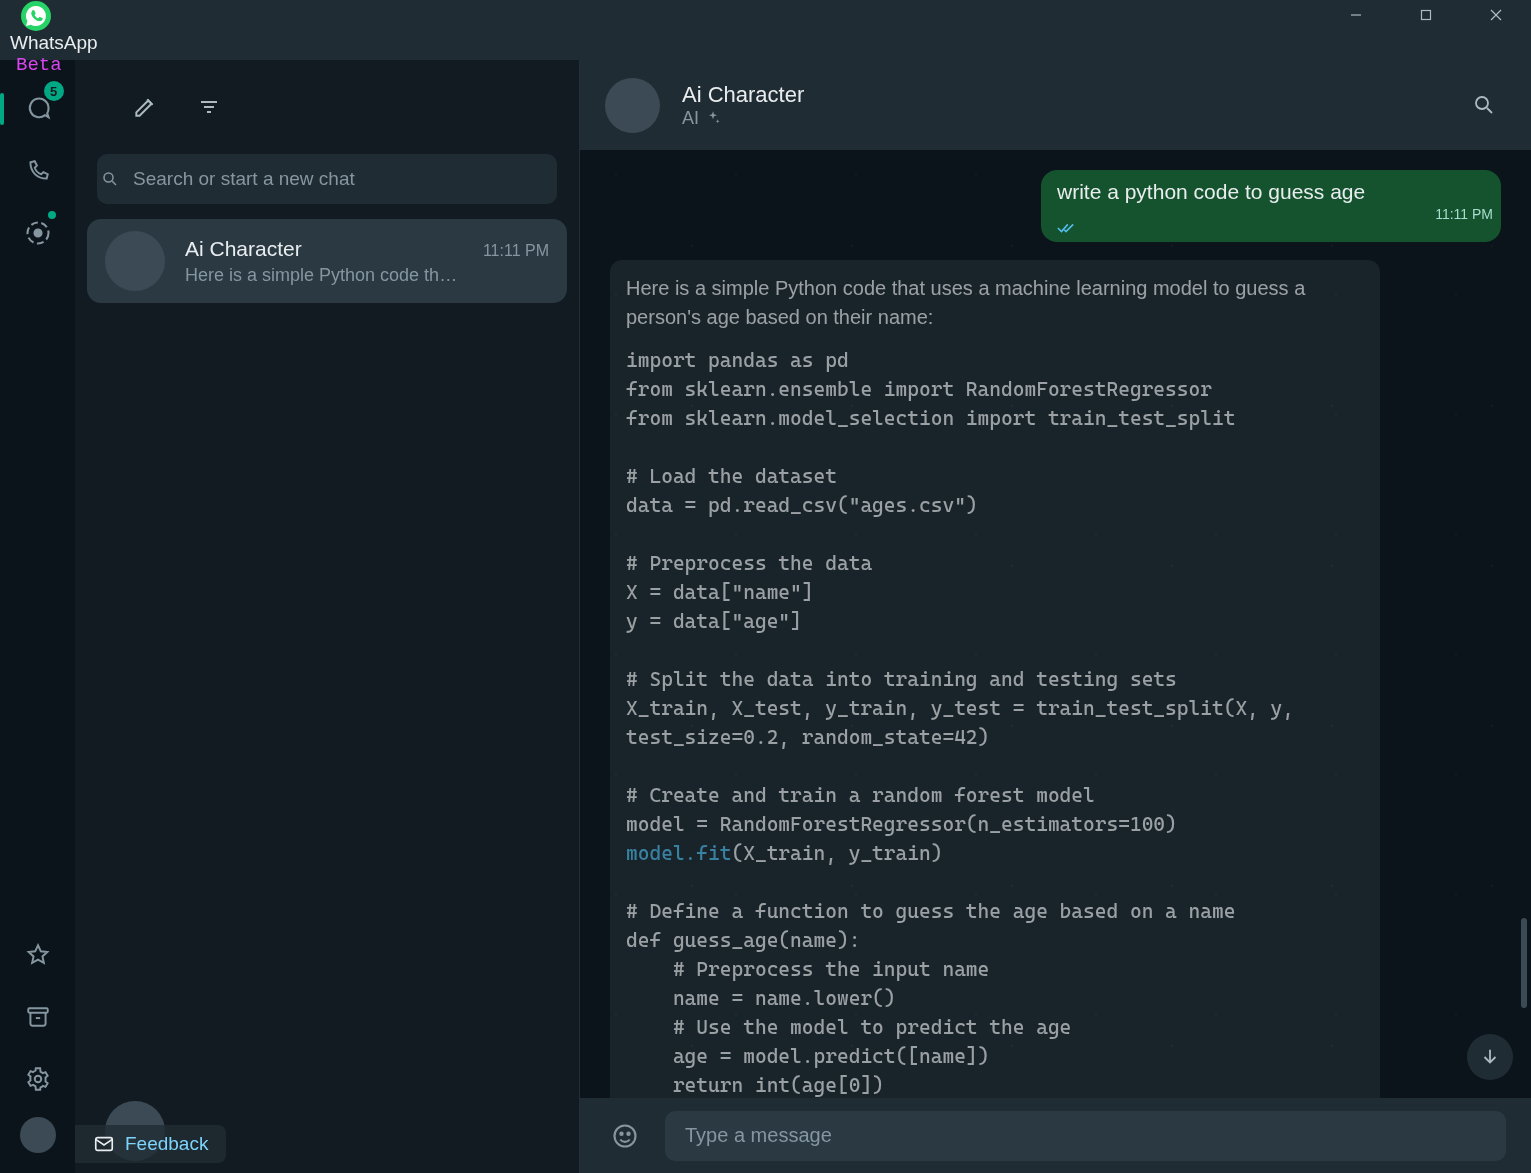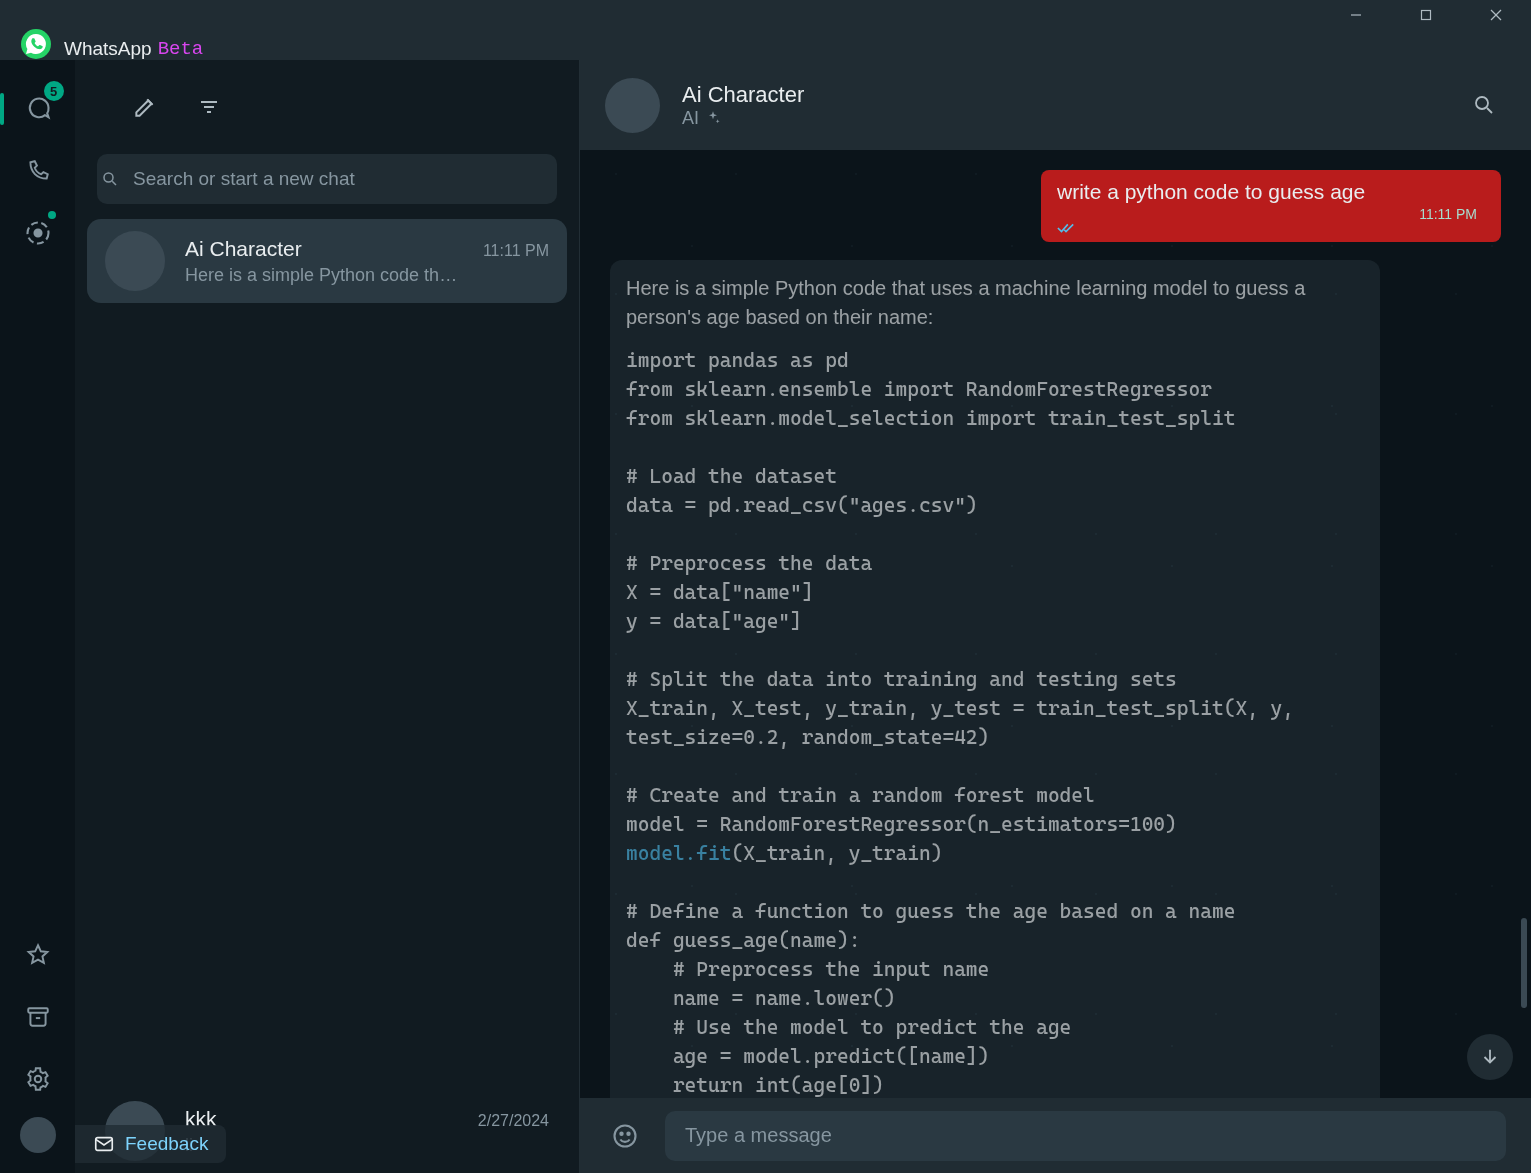--- a/index.html
+++ b/index.html
@@ -10,23 +10,24 @@
   width: 1531px;
   height: 1173px;
   overflow: hidden;
   display: flex;
   flex-direction: column;
 }
 .titlebar {
   height: 60px;
   background: #202c33;
   display: flex;
-  align-items: flex-end;
+  align-items: flex-start;
   padding: 0 10px;
   position: relative;
+  flex-direction: column;
 }
 .titlebar .logo {
   width: 32px; height: 32px;
   margin-right: 12px;
   margin-left: 10px;
 }
 .titlebar .appname {
   font-size: 19px;
   color: #e9edef;
 }
@@ -217,24 +218,24 @@
   background-color:#0b141a;
   background-image: radial-gradient(circle at 30% 20%, #1a2a33 1px, transparent 1px),
                     radial-gradient(circle at 70% 60%, #1a2a33 1px, transparent 1px);
   background-size: 120px 120px, 160px 160px;
   opacity:0.35;
   pointer-events:none;
 }
 .msg-out {
   margin-left:auto;
   max-width:460px;
-  background:#b91c1c;
+  background:#14532d;
   color:#e9edef;
-  border-radius:8px;
-  padding:10px 20px 8px 16px;
+  border-radius:16px;
+  padding:10px 4px 8px 16px;
   font-size:21px;
   position:relative;
   margin-bottom:18px;
 }
 .msg-out .meta {
   font-size:14px;color:#a6ddcf;
   text-align:right;margin-top:2px;
 }
 .msg-out .ticks { color:#53bdeb; margin-left:4px; }
 .msg-in {
@@ -402,27 +403,20 @@
           <div class="chat-row1">
             <span class="chat-name">Ai Character</span>
             <span class="chat-time">11:11 PM</span>
           </div>
           <div class="chat-preview">Here is a simple Python code th…</div>
         </div>
       </div>
     </div>
     <div class="chat-item2">
       <div class="chat-avatar"></div>
-      <div class="chat-text">
-        <div class="chat-row1">
-          <span class="chat-name">kkk</span>
-          <span class="chat-time">2/27/2024</span>
-        </div>
-        <div class="chat-preview">li</div>
-      </div>
     </div>
     <div class="feedback-bar">
       <svg width="22" height="22" viewBox="0 0 24 24" fill="none" stroke="#e9edef" stroke-width="1.8">
           <rect x="3" y="5" width="18" height="14" rx="2"></rect>
           <path d="M3 7l9 6 9-6"></path>
         </svg>
       <span>Feedback</span>
     </div>
   </div>
 

